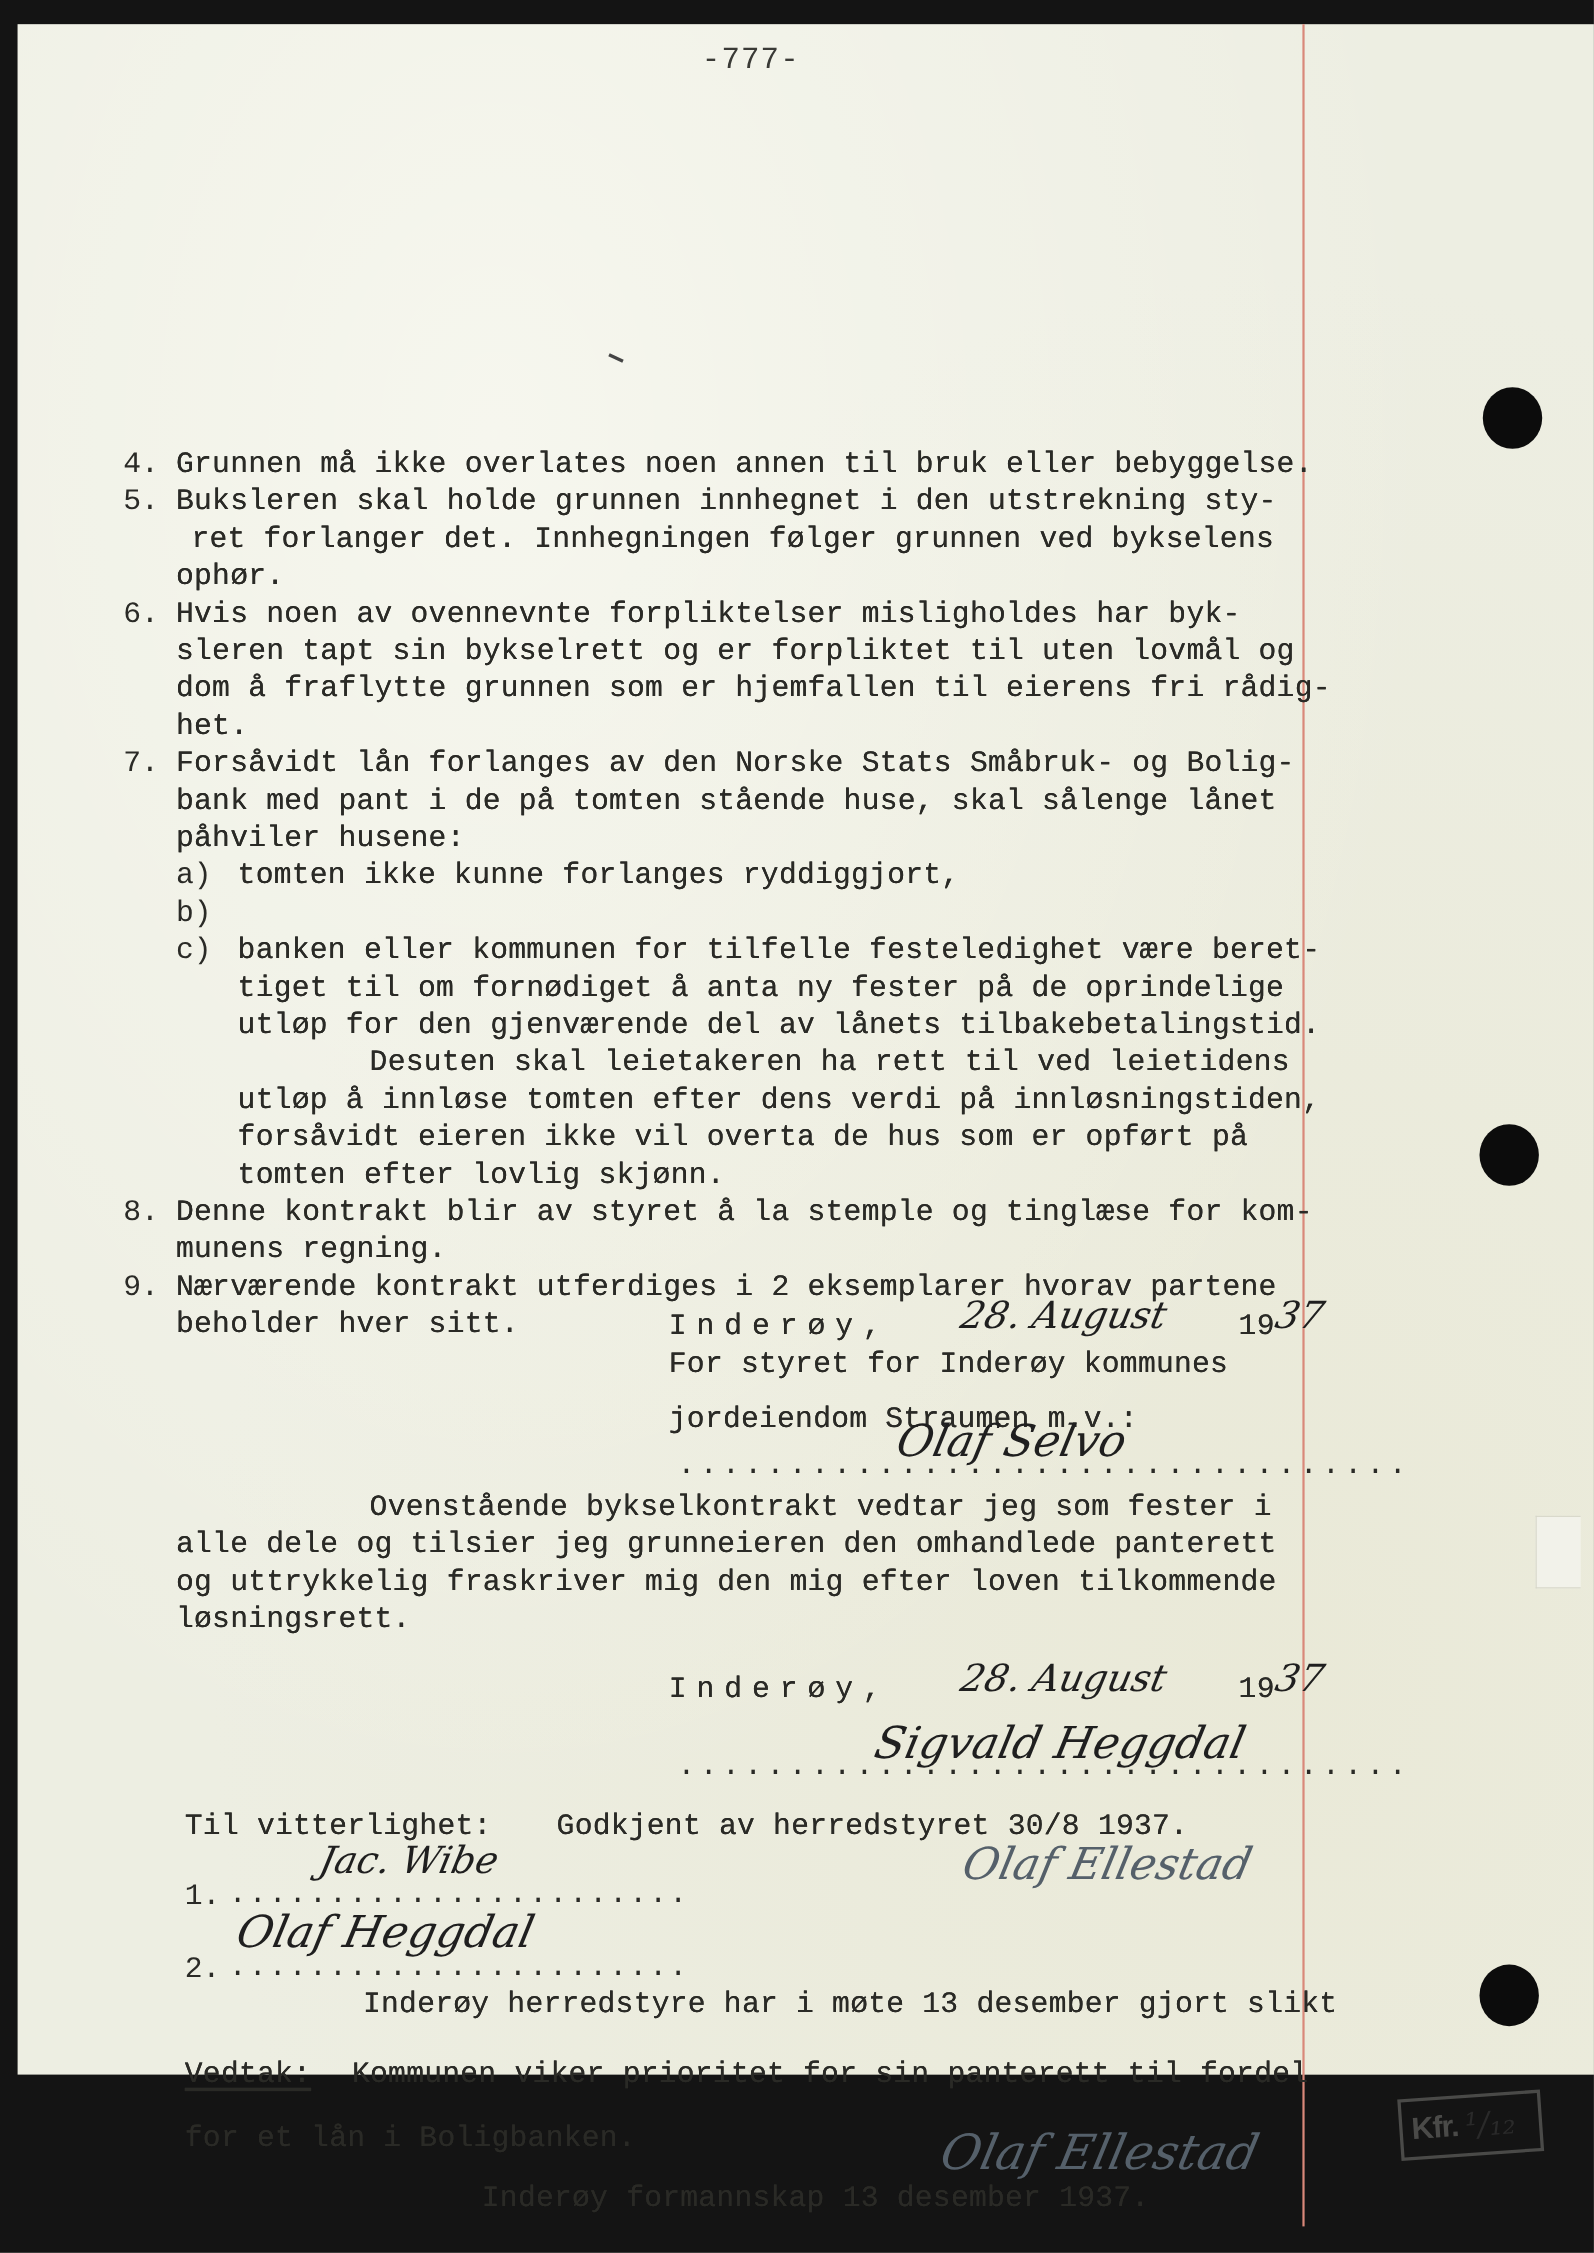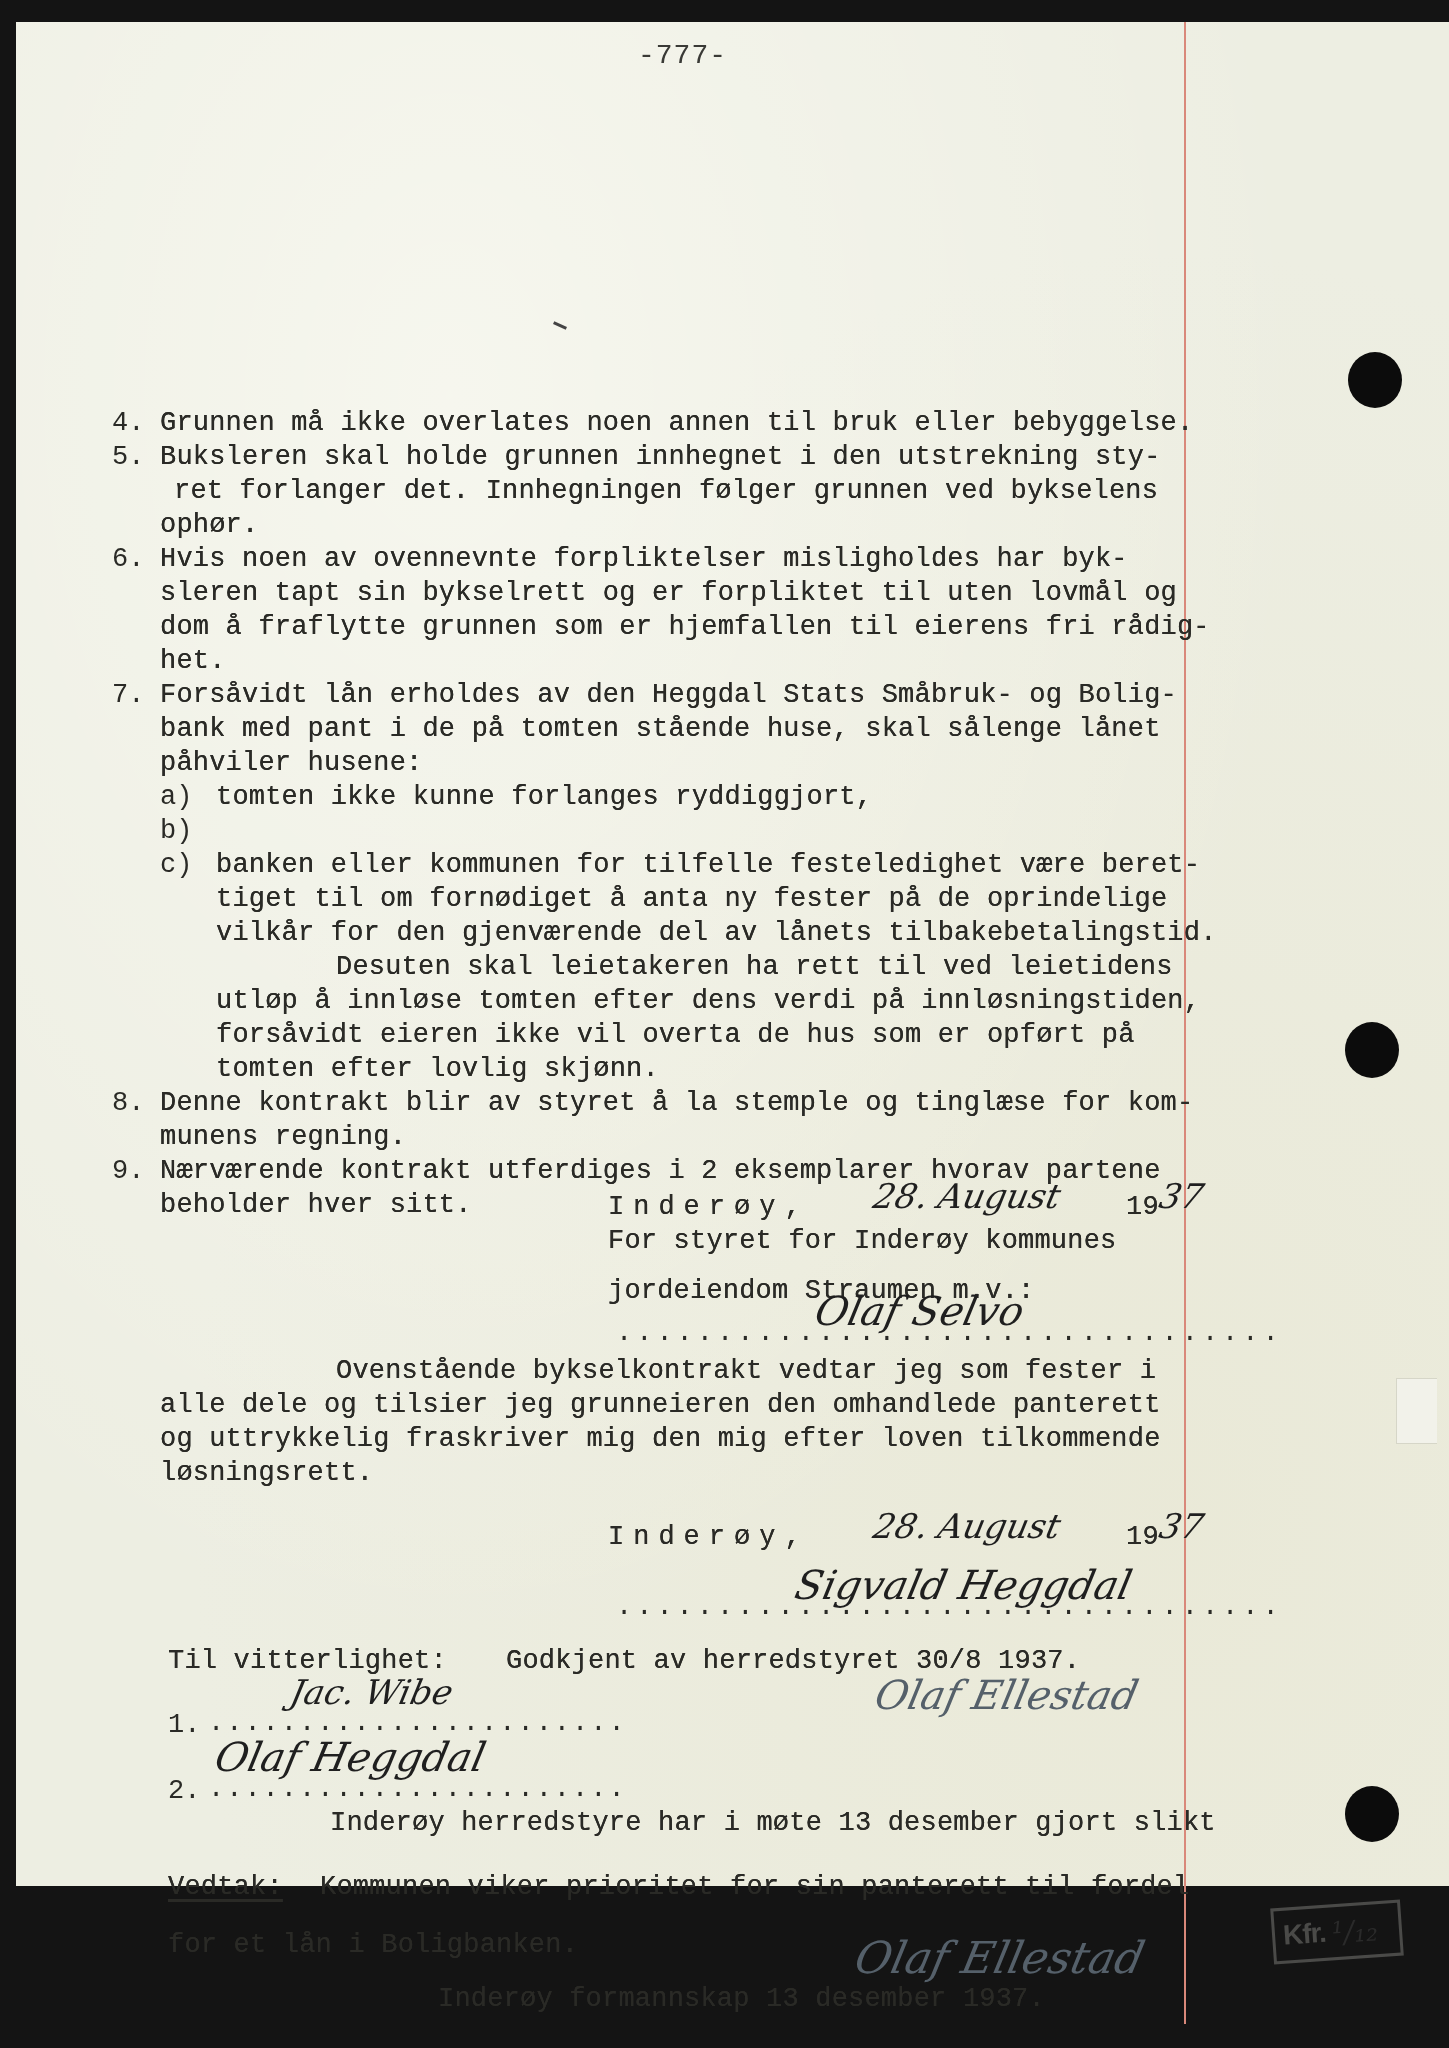--- a/index.html
+++ b/index.html
@@ -78,31 +78,31 @@
   <div class="t" style="left:144px; top:452px;margin-left:14px;">ret forlanger det. Innhegningen følger grunnen ved bykselens</div>
   <div class="t" style="left:144px; top:486px;">ophør.</div>
 
   <div class="num" style="left:96px; top:520px;">6.</div>
   <div class="t" style="left:144px; top:520px;">Hvis noen av ovennevnte forpliktelser misligholdes har byk-</div>
   <div class="t" style="left:144px; top:554px;">sleren tapt sin bykselrett og er forpliktet til uten lovmål og</div>
   <div class="t" style="left:144px; top:588px;">dom å fraflytte grunnen som er hjemfallen til eierens fri rådig-</div>
   <div class="t" style="left:144px; top:622px;">het.</div>
 
   <div class="num" style="left:96px; top:656px;">7.</div>
-  <div class="t" style="left:144px; top:656px;">Forsåvidt lån erholdes av den Heggdal Stats Småbruk- og Bolig-</div>
+  <div class="t" style="left:144px; top:656px;">Forsåvidt lån forlanges av den Norske Stats Småbruk- og Bolig-</div>
   <div class="t" style="left:144px; top:690px;">bank med pant i de på tomten stående huse, skal sålenge lånet</div>
   <div class="t" style="left:144px; top:724px;">påhviler husene:</div>
 
   <div class="num" style="left:144px; top:758px;">a)</div>
   <div class="t" style="left:200px; top:758px;">tomten ikke kunne forlanges ryddiggjort,</div>
   <div class="num" style="left:144px; top:792px;">b)</div>
   <div class="num" style="left:144px; top:826px;">c)</div>
   <div class="t" style="left:200px; top:826px;">banken eller kommunen for tilfelle festeledighet være beret-</div>
   <div class="t" style="left:200px; top:860px;">tiget til om fornødiget å anta ny fester på de oprindelige</div>
-  <div class="t" style="left:200px; top:894px;">vilkår for den gjenværende del av lånets tilbakebetalingstid.</div>
+  <div class="t" style="left:200px; top:894px;">utløp for den gjenværende del av lånets tilbakebetalingstid.</div>
 
   <div class="t" style="left:320px; top:928px;">Desuten skal leietakeren ha rett til ved leietidens</div>
   <div class="t" style="left:200px; top:996px;">forsåvidt eieren ikke vil overta de hus som er opført på</div>
   <div class="t" style="left:200px; top:962px;">utløp å innløse tomten efter dens verdi på innløsningstiden,</div>
   <div class="t" style="left:200px; top:1030px;">tomten efter lovlig skjønn.</div>
 
   <div class="num" style="left:96px; top:1064px;">8.</div>
   <div class="t" style="left:144px; top:1064px;">Denne kontrakt blir av styret å la stemple og tinglæse for kom-</div>
   <div class="t" style="left:144px; top:1098px;">munens regning.</div>
 

